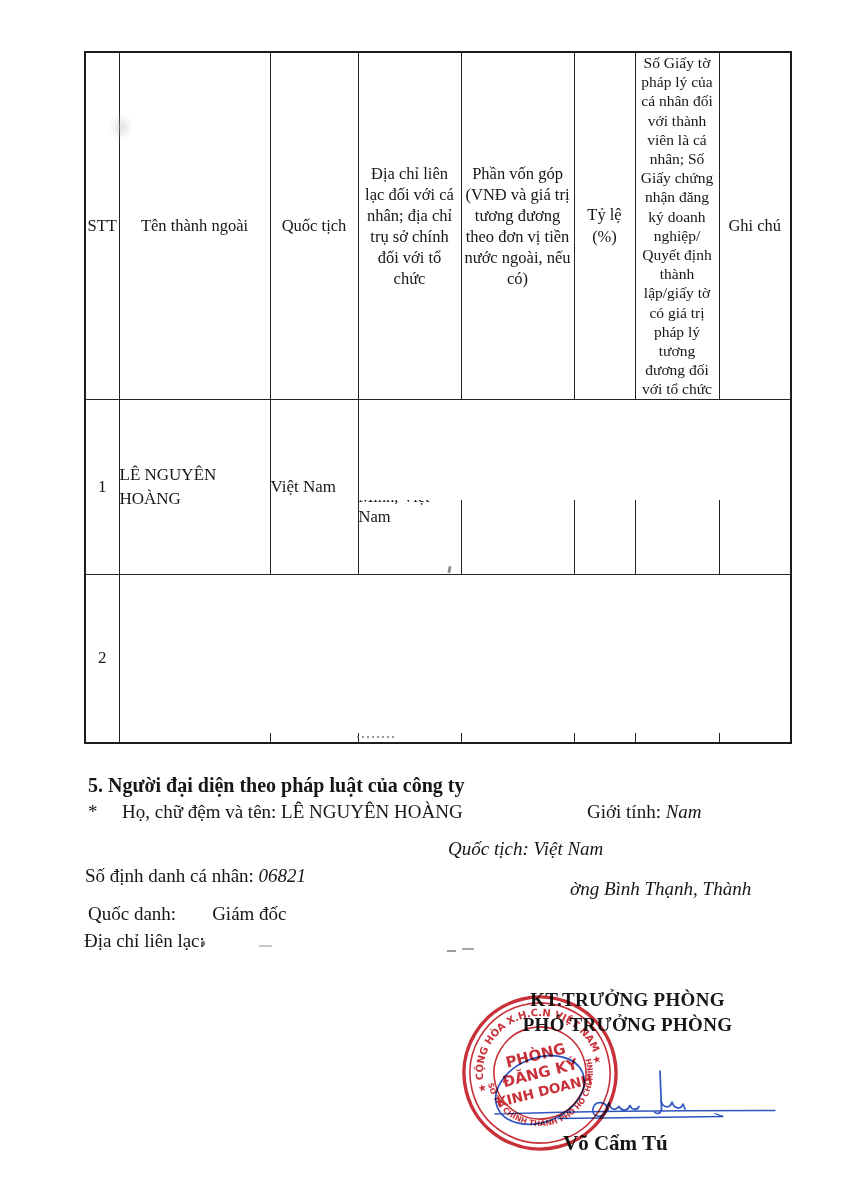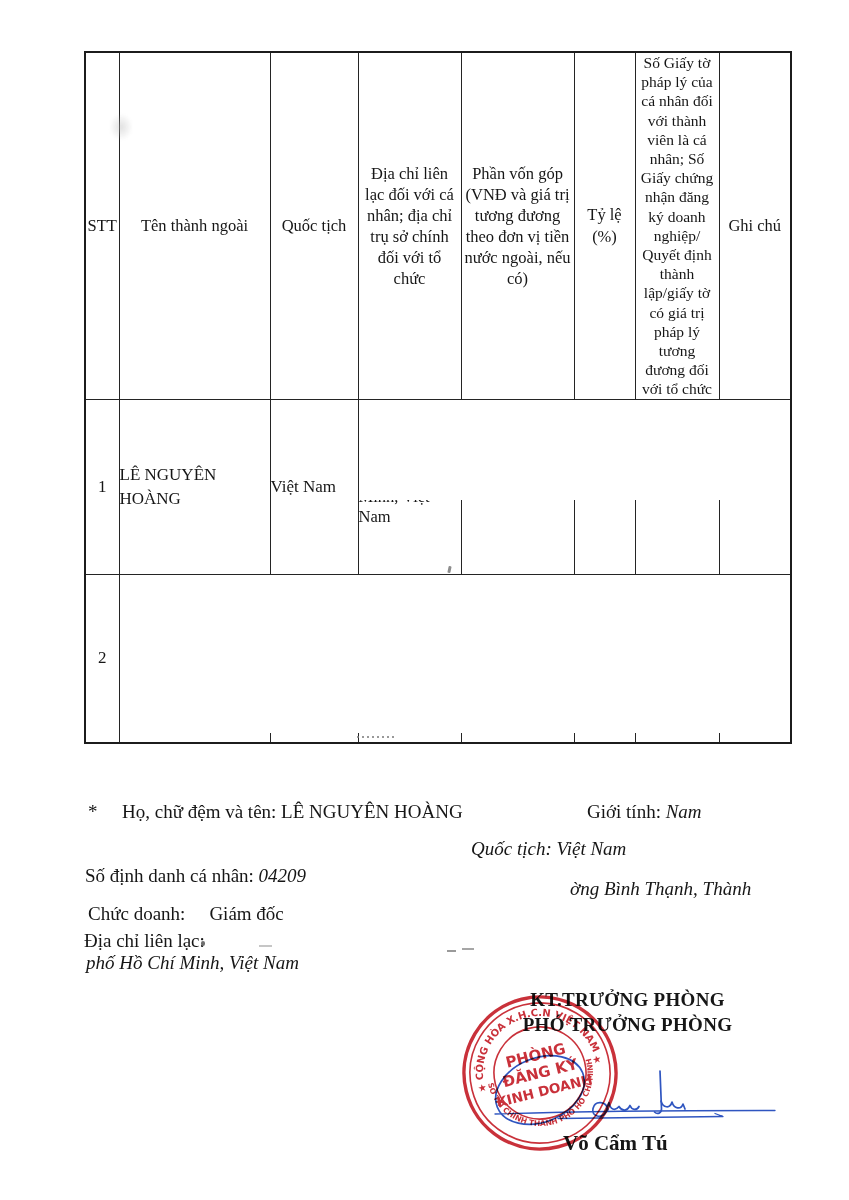--- a/index.html
+++ b/index.html
@@ -33,24 +33,24 @@
   .art-dot{left:201px;top:941px;width:4px;height:5px;background:#6f6f6f;border-radius:2px;}
   .art-smudge{left:108px;top:112px;width:26px;height:30px;background:radial-gradient(#bdbdbd,transparent 65%);opacity:.45;filter:blur(1px);}
   
   .ln{position:absolute;font-size:19px;white-space:nowrap;z-index:2;}
   .it{font-style:italic;}
   #ln-title{left:88px;top:774px;font-weight:bold;font-size:20px;}
   #ln-star{left:88px;top:801px;}
   #ln-name{left:122px;top:801px;}
   #ln-gender{left:587px;top:801px;}
   #ln-dob{left:85px;top:835px;}
-  #ln-nationality{left:471px;top:838px;}
+  #ln-nationality{left:448px;top:838px;}
   #ln-id{left:85px;top:865px;}
   #ln-position{left:88px;top:903px;}
-  #ln-position .val{margin-left:24px;}
+  #ln-position .val{margin-left:36px;}
   #ln-contact{left:84px;top:930px;}
   #ln-contact-right{left:570px;top:878px;}
   #ln-contact2{left:86px;top:952px;}
   
   .kt-block{position:absolute;left:455px;top:987px;width:345px;text-align:center;
     font-weight:bold;font-size:19px;line-height:25px;letter-spacing:.3px;z-index:2;}
   .signer-name{position:absolute;left:563px;top:1131px;font-weight:bold;font-size:21px;z-index:2;white-space:nowrap;}
   .stamp-svg{position:absolute;left:452px;top:985px;z-index:5;mix-blend-mode:multiply;opacity:.93;}
   .sig-svg{position:absolute;left:480px;top:1040px;z-index:6;mix-blend-mode:multiply;}
   .stamp-text{font-family:"DejaVu Sans","Liberation Sans",sans-serif;font-weight:bold;}
@@ -141,34 +141,34 @@
   <div class="whiteout" id="wo-row2"></div>
 
   <div class="artifact art-smudge"></div>
   <div class="artifact art-tick"></div>
   <div class="artifact art-dots"></div>
   <div class="artifact art-dot"></div>
   <div class="artifact art-dash3"></div>
   <div class="artifact art-dash1"></div>
   <div class="artifact art-dash2"></div>
 
+  <div class="ln" id="ln-title">5. Người đại diện theo pháp luật của công ty</div>
 
   <div class="ln" id="ln-star">*</div>
   <div class="ln" id="ln-name"><span>Họ, chữ đệm và tên:</span> <span>LÊ NGUYÊN HOÀNG</span></div>
   <div class="ln" id="ln-gender"><span>Giới tính:</span> <span class="it">Nam</span></div>
 
   <div class="ln it" id="ln-nationality"><span>Quốc tịch:</span> <span>Việt Nam</span></div>
 
-  <div class="ln" id="ln-id"><span>Số định danh cá nhân:</span> <span class="it">04209</span></div>
-
-  <div class="ln" id="ln-position"><span>Chức doanh:</span><span class="val">Giám đốc</span></div>
+  <div class="ln" id="ln-id"><span>Số định danh cá nhân:</span> <span class="it">06821</span></div>
+
+  <div class="ln" id="ln-position"><span>Quốc danh:</span><span class="val">Giám đốc</span></div>
 
   <div class="ln" id="ln-contact">Địa chỉ liên lạc:</div>
   <div class="ln it" id="ln-contact-right">ờng Bình Thạnh, Thành</div>
-  <div class="ln it" id="ln-contact2">phố Hồ Chí Minh, Việt Nam</div>
 
   <div class="kt-block">
     <div>KT.TRƯỞNG PHÒNG</div>
     <div>PHÓ TRƯỞNG PHÒNG</div>
   </div>
 
   <svg class="stamp-svg" width="176" height="176" viewBox="-88 -88 176 176">
     <g transform="rotate(-14)" stroke="#c5212b" fill="#c5212b">
       <circle r="76" fill="none" stroke-width="3.5"></circle>
       <circle r="70" fill="none" stroke-width="1.6"></circle>

